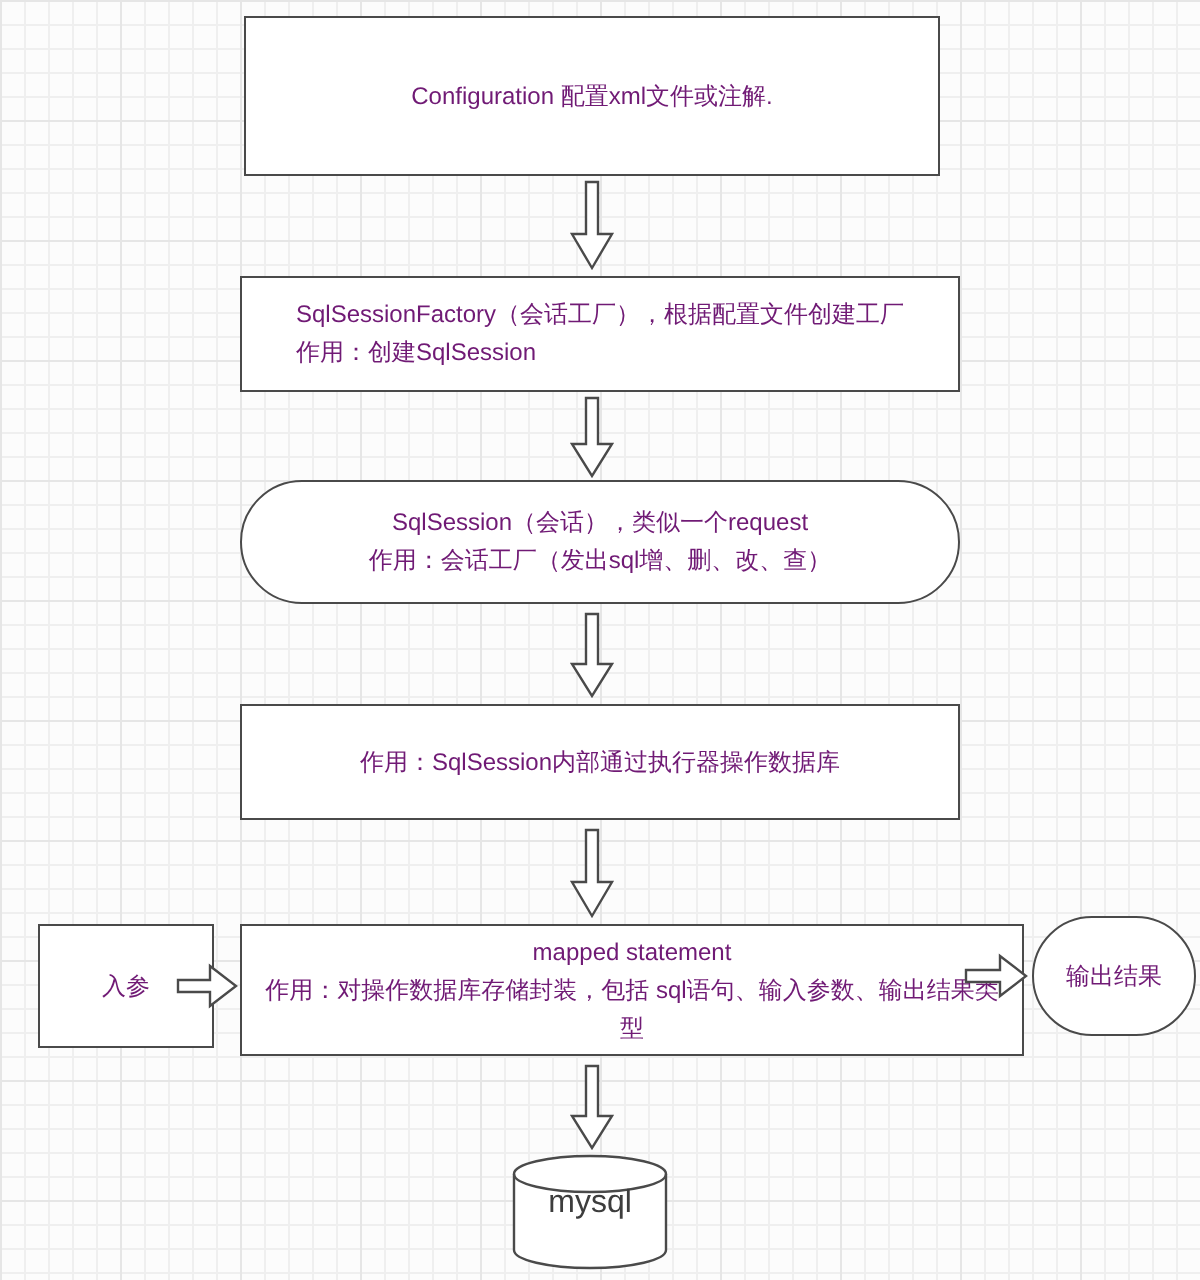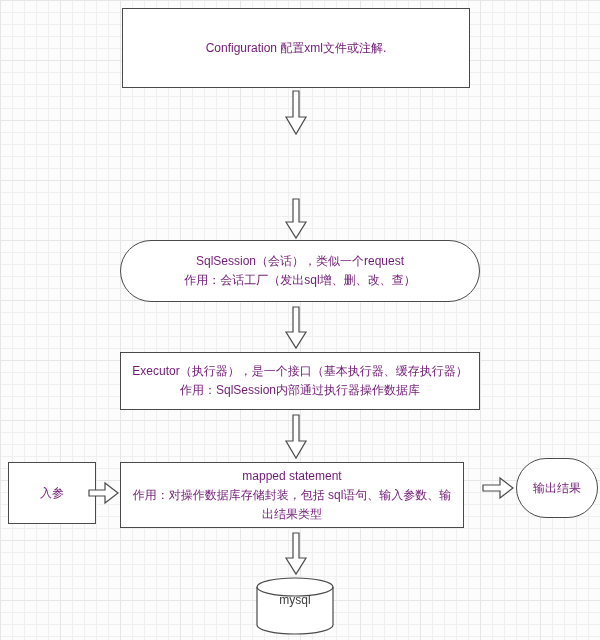--- a/index.html
+++ b/index.html
@@ -30,78 +30,83 @@
     line-height:19px;
     text-align:center;
     padding:4px 8px;
   }
   .node .textblock{width:fit-content;margin:0 auto;text-align:left;}
   .arrow{position:absolute;}
   .arrow svg{display:block;}
   .cyl{position:absolute;}
   .cyl-label{
     position:absolute;left:0;top:16px;width:100%;
-    text-align:center;font-size:12px;color:#3d3d3d;
+    text-align:center;font-size:16px;color:#3d3d3d;
   }
 </style>
 </head>
 <body>
 
 <div class="canvas">
 
   <div class="node" style="left:122px;top:8px;width:348px;height:80px;">
     <div>Configuration 配置xml文件或注解.</div>
   </div>
 
   <div class="arrow" style="left:284px;top:90px;">
     <svg width="24" height="46" viewBox="0 0 24 46">
       <path d="M9 1 L15 1 L15 27 L22 27 L12 44 L2 27 L9 27 Z" fill="#ffffff" stroke="#4a4a4a" stroke-width="1.2" stroke-linejoin="miter"></path>
     </svg>
   </div>
 
+  <div class="node" style="left:120px;top:138px;width:360px;height:58px;">
+    <div class="textblock">
+      <div>SqlSessionFactory（会话工厂），根据配置文件创建工厂</div>
+      <div>作用：创建SqlSession</div>
+    </div>
+  </div>
 
   <div class="arrow" style="left:284px;top:198px;">
     <svg width="24" height="42" viewBox="0 0 24 42">
       <path d="M9 1 L15 1 L15 24 L22 24 L12 40 L2 24 L9 24 Z" fill="#ffffff" stroke="#4a4a4a" stroke-width="1.2" stroke-linejoin="miter"></path>
     </svg>
   </div>
 
   <div class="node" style="left:120px;top:240px;width:360px;height:62px;border-radius:31px;">
     <div>SqlSession（会话），类似一个request</div>
     <div>作用：会话工厂（发出sql增、删、改、查）</div>
   </div>
 
   <div class="arrow" style="left:284px;top:306px;">
     <svg width="24" height="44" viewBox="0 0 24 44">
       <path d="M9 1 L15 1 L15 26 L22 26 L12 42 L2 26 L9 26 Z" fill="#ffffff" stroke="#4a4a4a" stroke-width="1.2" stroke-linejoin="miter"></path>
     </svg>
   </div>
 
   <div class="node" style="left:120px;top:352px;width:360px;height:58px;">
-    <div>Executor（执行器），是一个接口（基本执行器、缓存执行器）</div>
     <div>作用：SqlSession内部通过执行器操作数据库</div>
   </div>
 
   <div class="arrow" style="left:284px;top:414px;">
     <svg width="24" height="46" viewBox="0 0 24 46">
       <path d="M9 1 L15 1 L15 27 L22 27 L12 44 L2 27 L9 27 Z" fill="#ffffff" stroke="#4a4a4a" stroke-width="1.2" stroke-linejoin="miter"></path>
     </svg>
   </div>
 
-  <div class="node" style="left:8px;top:462px;width:88px;height:62px;">
+  <div class="node" style="left:19px;top:462px;width:88px;height:62px;">
     <div>入参</div>
   </div>
 
   <div class="arrow" style="left:88px;top:481px;">
     <svg width="31" height="24" viewBox="0 0 31 24">
       <path d="M1 9 L17 9 L17 2 L30 12 L17 22 L17 15 L1 15 Z" fill="#ffffff" stroke="#4a4a4a" stroke-width="1.2" stroke-linejoin="miter"></path>
     </svg>
   </div>
 
-  <div class="node" style="left:120px;top:462px;width:344px;height:66px;">
+  <div class="node" style="left:120px;top:462px;width:392px;height:66px;">
     <div>mapped statement</div>
     <div>作用：对操作数据库存储封装，包括 sql语句、输入参数、输出结果类型</div>
   </div>
 
   <div class="arrow" style="left:482px;top:476px;">
     <svg width="32" height="24" viewBox="0 0 32 24">
       <path d="M1 9 L18 9 L18 2 L31 12 L18 22 L18 15 L1 15 Z" fill="#ffffff" stroke="#4a4a4a" stroke-width="1.2" stroke-linejoin="miter"></path>
     </svg>
   </div>
 

